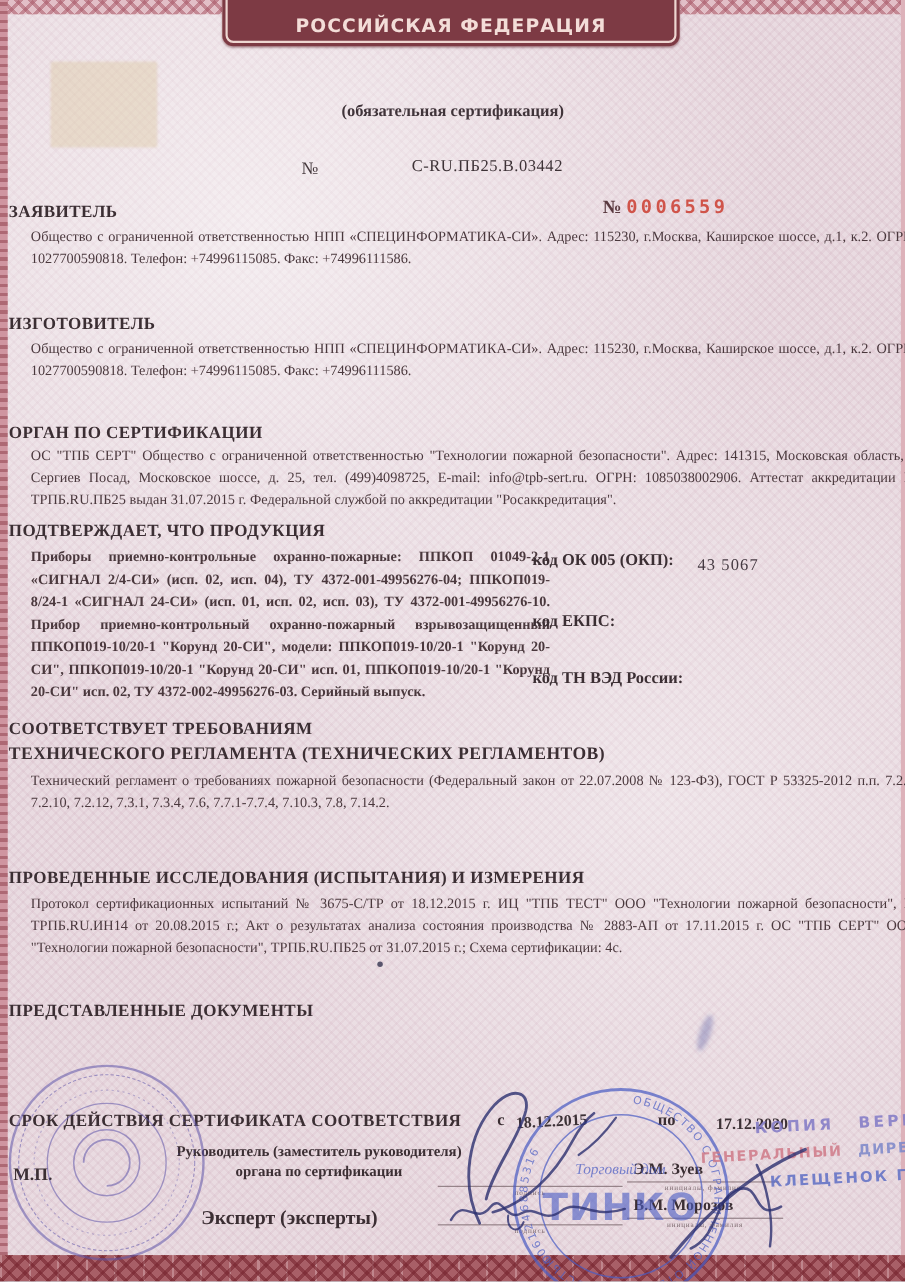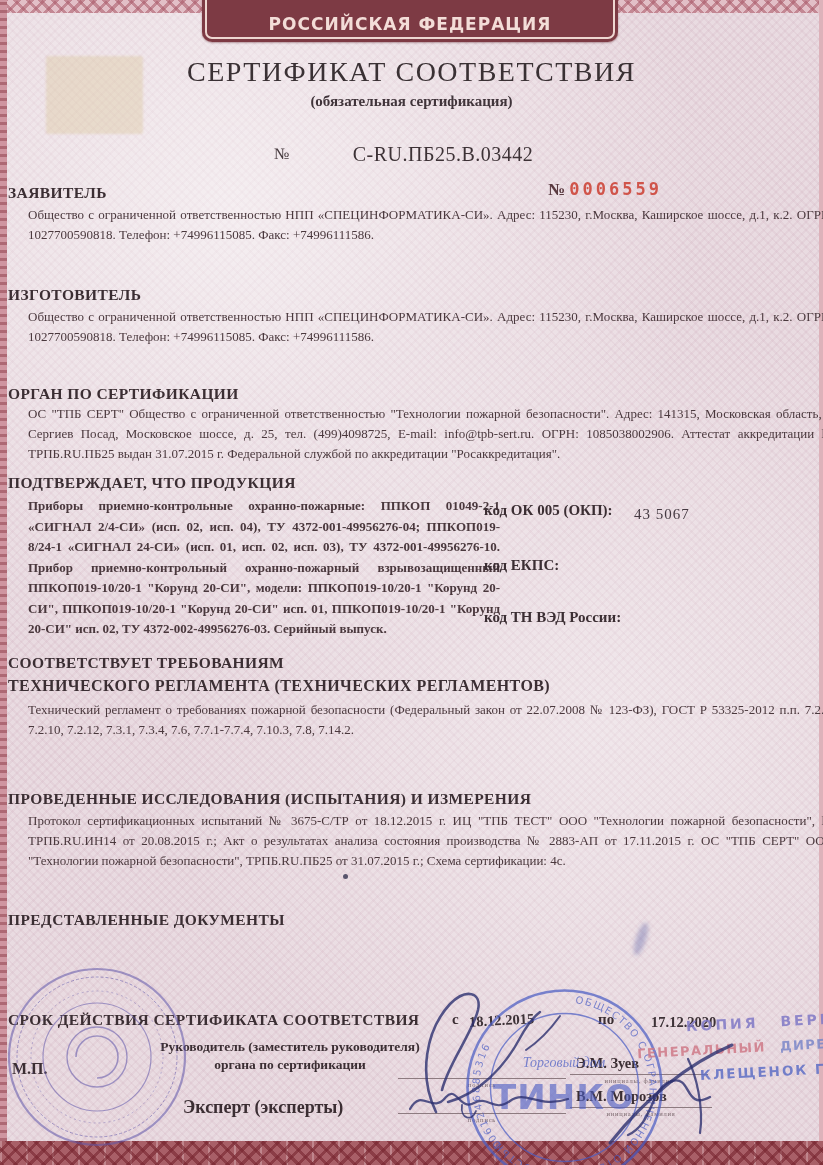--- a/index.html
+++ b/index.html
@@ -33,21 +33,21 @@
 
   .banner{left:202px;top:-10px;width:416px;height:52px;background:#7d3a44;border-radius:10px;
     box-shadow: inset 0 0 0 3px #7d3a44, inset 0 0 0 5px #eed6d1, 0 1px 2px rgba(90,30,40,.4);
     display:flex;align-items:flex-end;justify-content:center;padding-bottom:8px;box-sizing:border-box;}
   .banner span{font-family:"DejaVu Sans", sans-serif;font-weight:bold;font-size:17px;color:#f3ddd8;letter-spacing:1px;white-space:nowrap;}
 
   .title{left:0;top:56px;width:823px;text-align:center;font-size:28px;letter-spacing:1.5px;color:#3a3134;}
   .subtitle{left:0;top:93px;width:823px;text-align:center;font-size:15px;font-weight:bold;color:#40343a;}
 
   .numlabel{left:274px;top:145px;font-size:16px;color:#463a3e;}
-  .numvalue{left:338px;top:143px;width:210px;text-align:center;font-size:20px;letter-spacing:.5px;color:#3d3236;}
+  .numvalue{left:338px;top:143px;width:210px;text-align:center;font-size:15px;letter-spacing:.5px;color:#3d3236;}
 
   .h{font-weight:bold;font-size:15.5px;color:#3b2e33;letter-spacing:.4px;white-space:nowrap;}
   .body-text{font-size:13px;line-height:1.52;color:#4a383d;text-align:justify;padding-left:20px;}
 
   .blank-num{left:548px;top:179px;font-size:17px;white-space:nowrap;}
   .blank-num .nl{color:#5a3a40;font-weight:bold;}
   .blank-num .nd{font-family:"DejaVu Sans Mono", monospace;font-weight:bold;color:#d0544a;letter-spacing:3px;}
 
   .code-label{font-weight:bold;font-size:15px;color:#3b2e33;white-space:nowrap;}
   .code-value{font-size:15px;color:#443941;letter-spacing:1px;}
@@ -69,21 +69,20 @@
 
   <div class="abs edge-top"></div>
   <div class="abs edge-left"></div>
   <div class="abs edge-right"></div>
   <div class="abs edge-bottom"></div>
   <div class="abs watermark"></div>
 
   <div class="abs banner">
     <span>РОССИЙСКАЯ ФЕДЕРАЦИЯ</span>
   </div>
-  <div class="abs title">СЕРТИФИКАТ СООТВЕТСТВИЯ</div>
   <div class="abs subtitle">(обязательная сертификация)</div>
 
   <div class="abs numlabel">№</div>
   <div class="abs numvalue">C-RU.ПБ25.В.03442</div>
 
   <div class="abs h" style="left:8px;top:184px;">ЗАЯВИТЕЛЬ</div>
   <div class="abs blank-num">
     <span class="nl">№</span>
     <span class="nd">0006559</span>
   </div>

